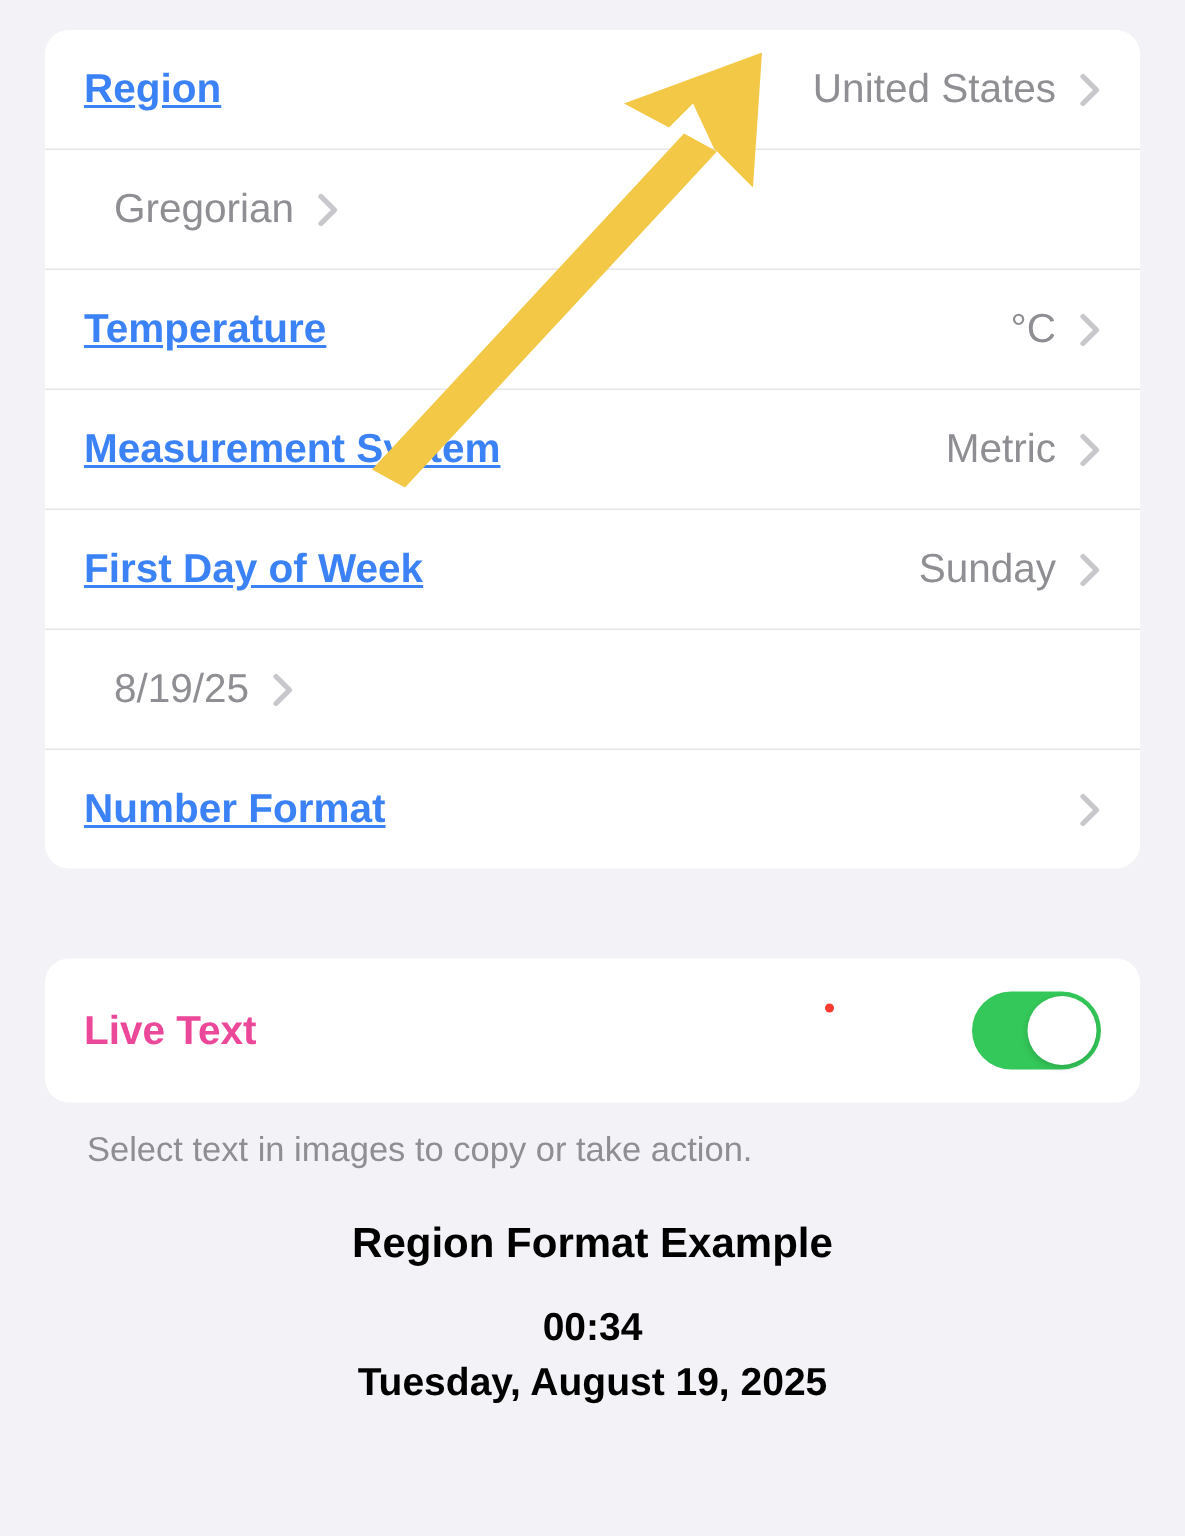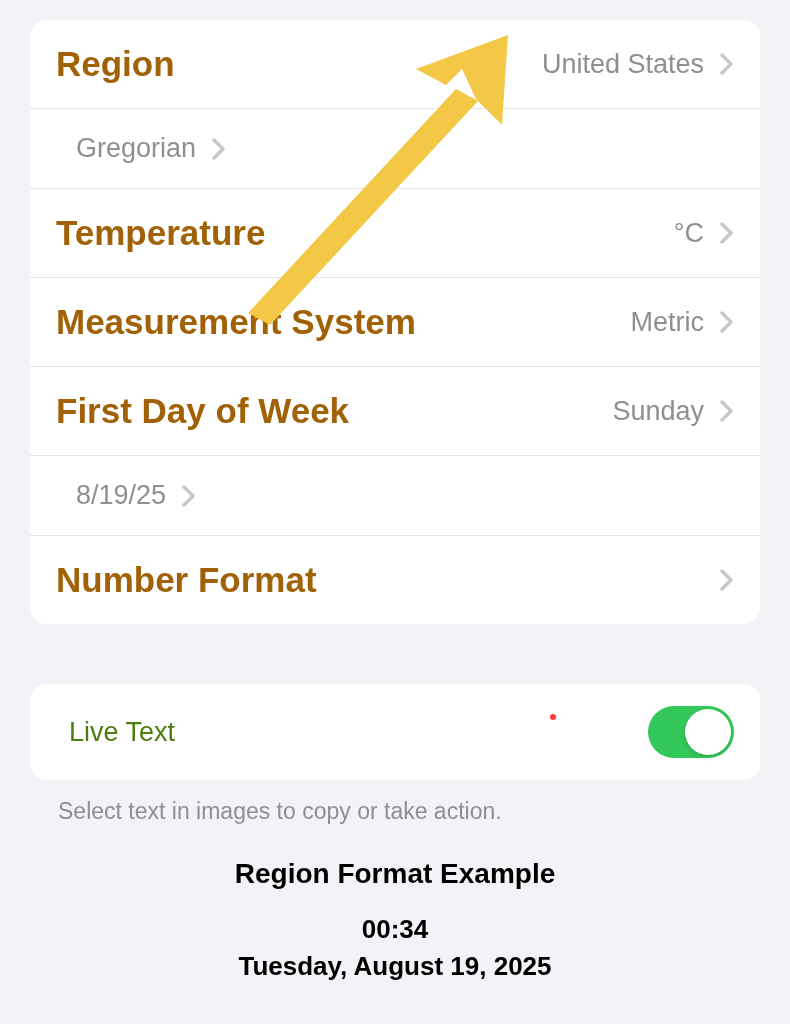--- a/index.html
+++ b/index.html
@@ -32,24 +32,25 @@
       padding: 24px 26px;
       border-bottom: 1px solid #e5e5ea;
       cursor: pointer;
     }
 
     .settings-row:last-child {
       border-bottom: none;
     }
 
     .row-label {
-      font-size: 35px;
+      font-size: 27px;
       font-weight: 600;
-      color: #a16207;
+      color: #3b82f6;
       flex-shrink: 0;
+      text-decoration: underline;
     }
 
     .row-right {
       display: flex;
       align-items: center;
       gap: 16px;
       margin-left: 20px;
     }
 
     .row-value {
@@ -78,23 +79,22 @@
     .live-text-row {
       display: flex;
       align-items: center;
       justify-content: space-between;
       padding: 22px 26px;
       position: relative;
     }
 
     .live-text-label {
       font-size: 27px;
-      font-weight: 400;
-      color: #4d7c0f;
-      margin-left: 13px;
+      font-weight: 700;
+      color: #ec4899;
     }
 
     .toggle {
       position: relative;
       width: 86px;
       height: 52px;
       background: #34c759;
       border-radius: 26px;
       cursor: pointer;
     }

